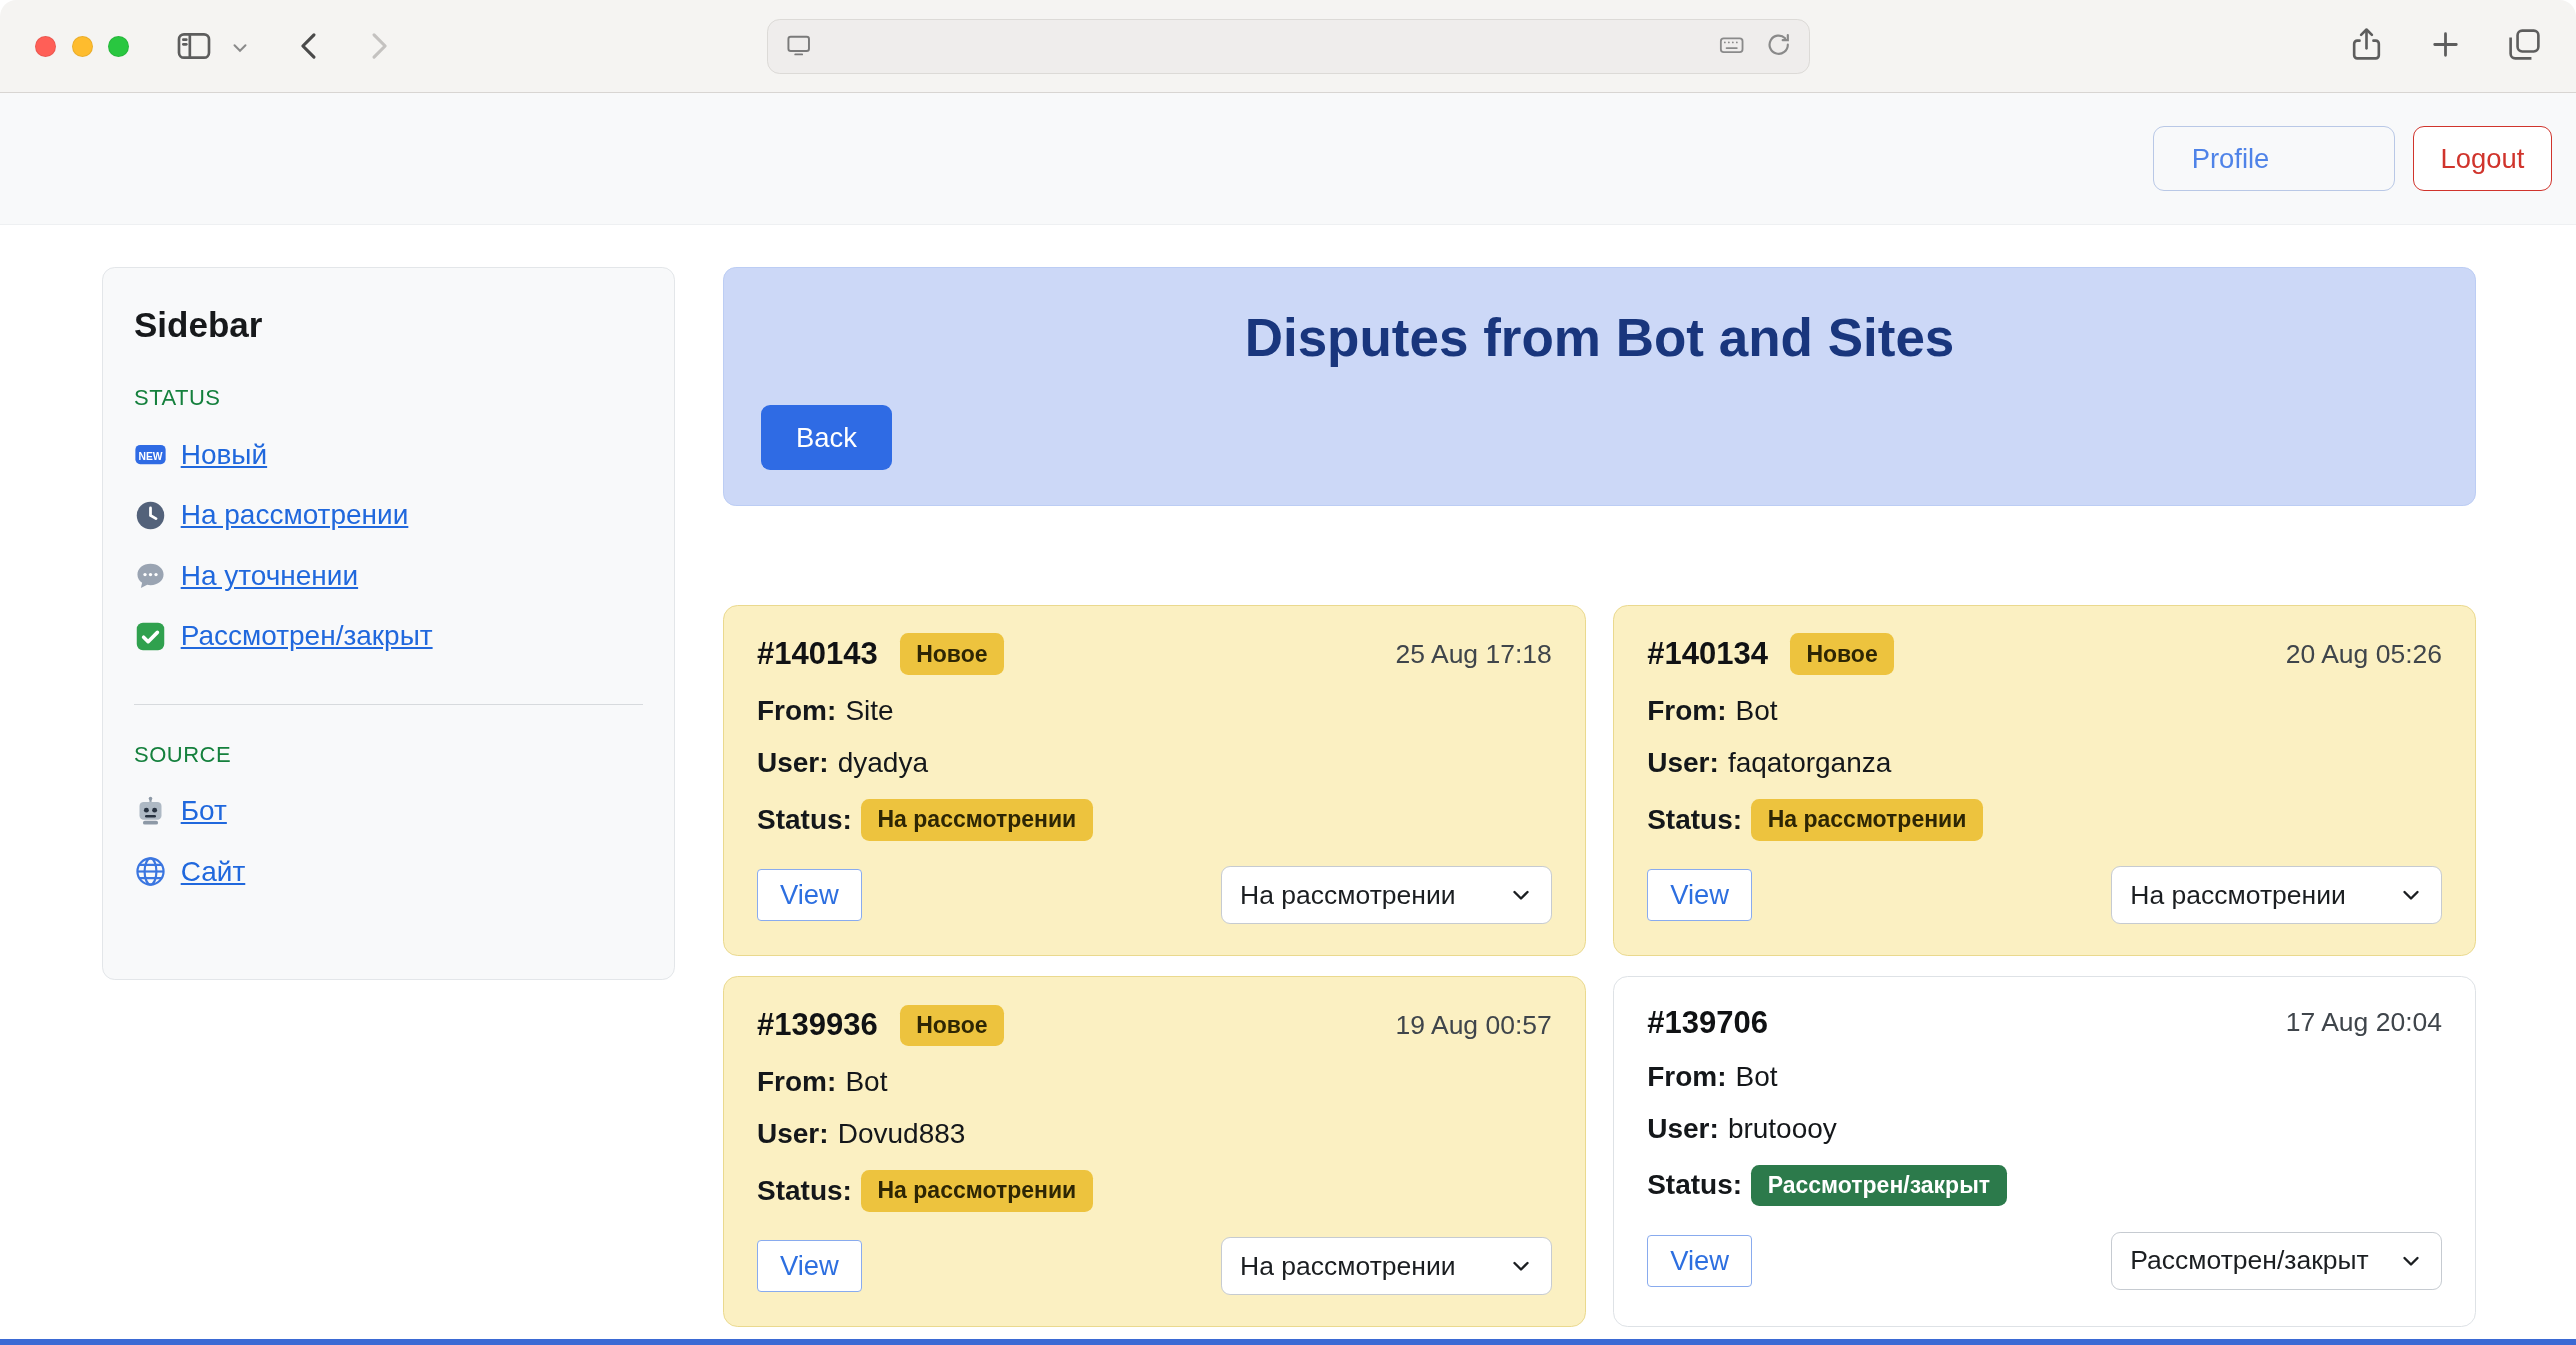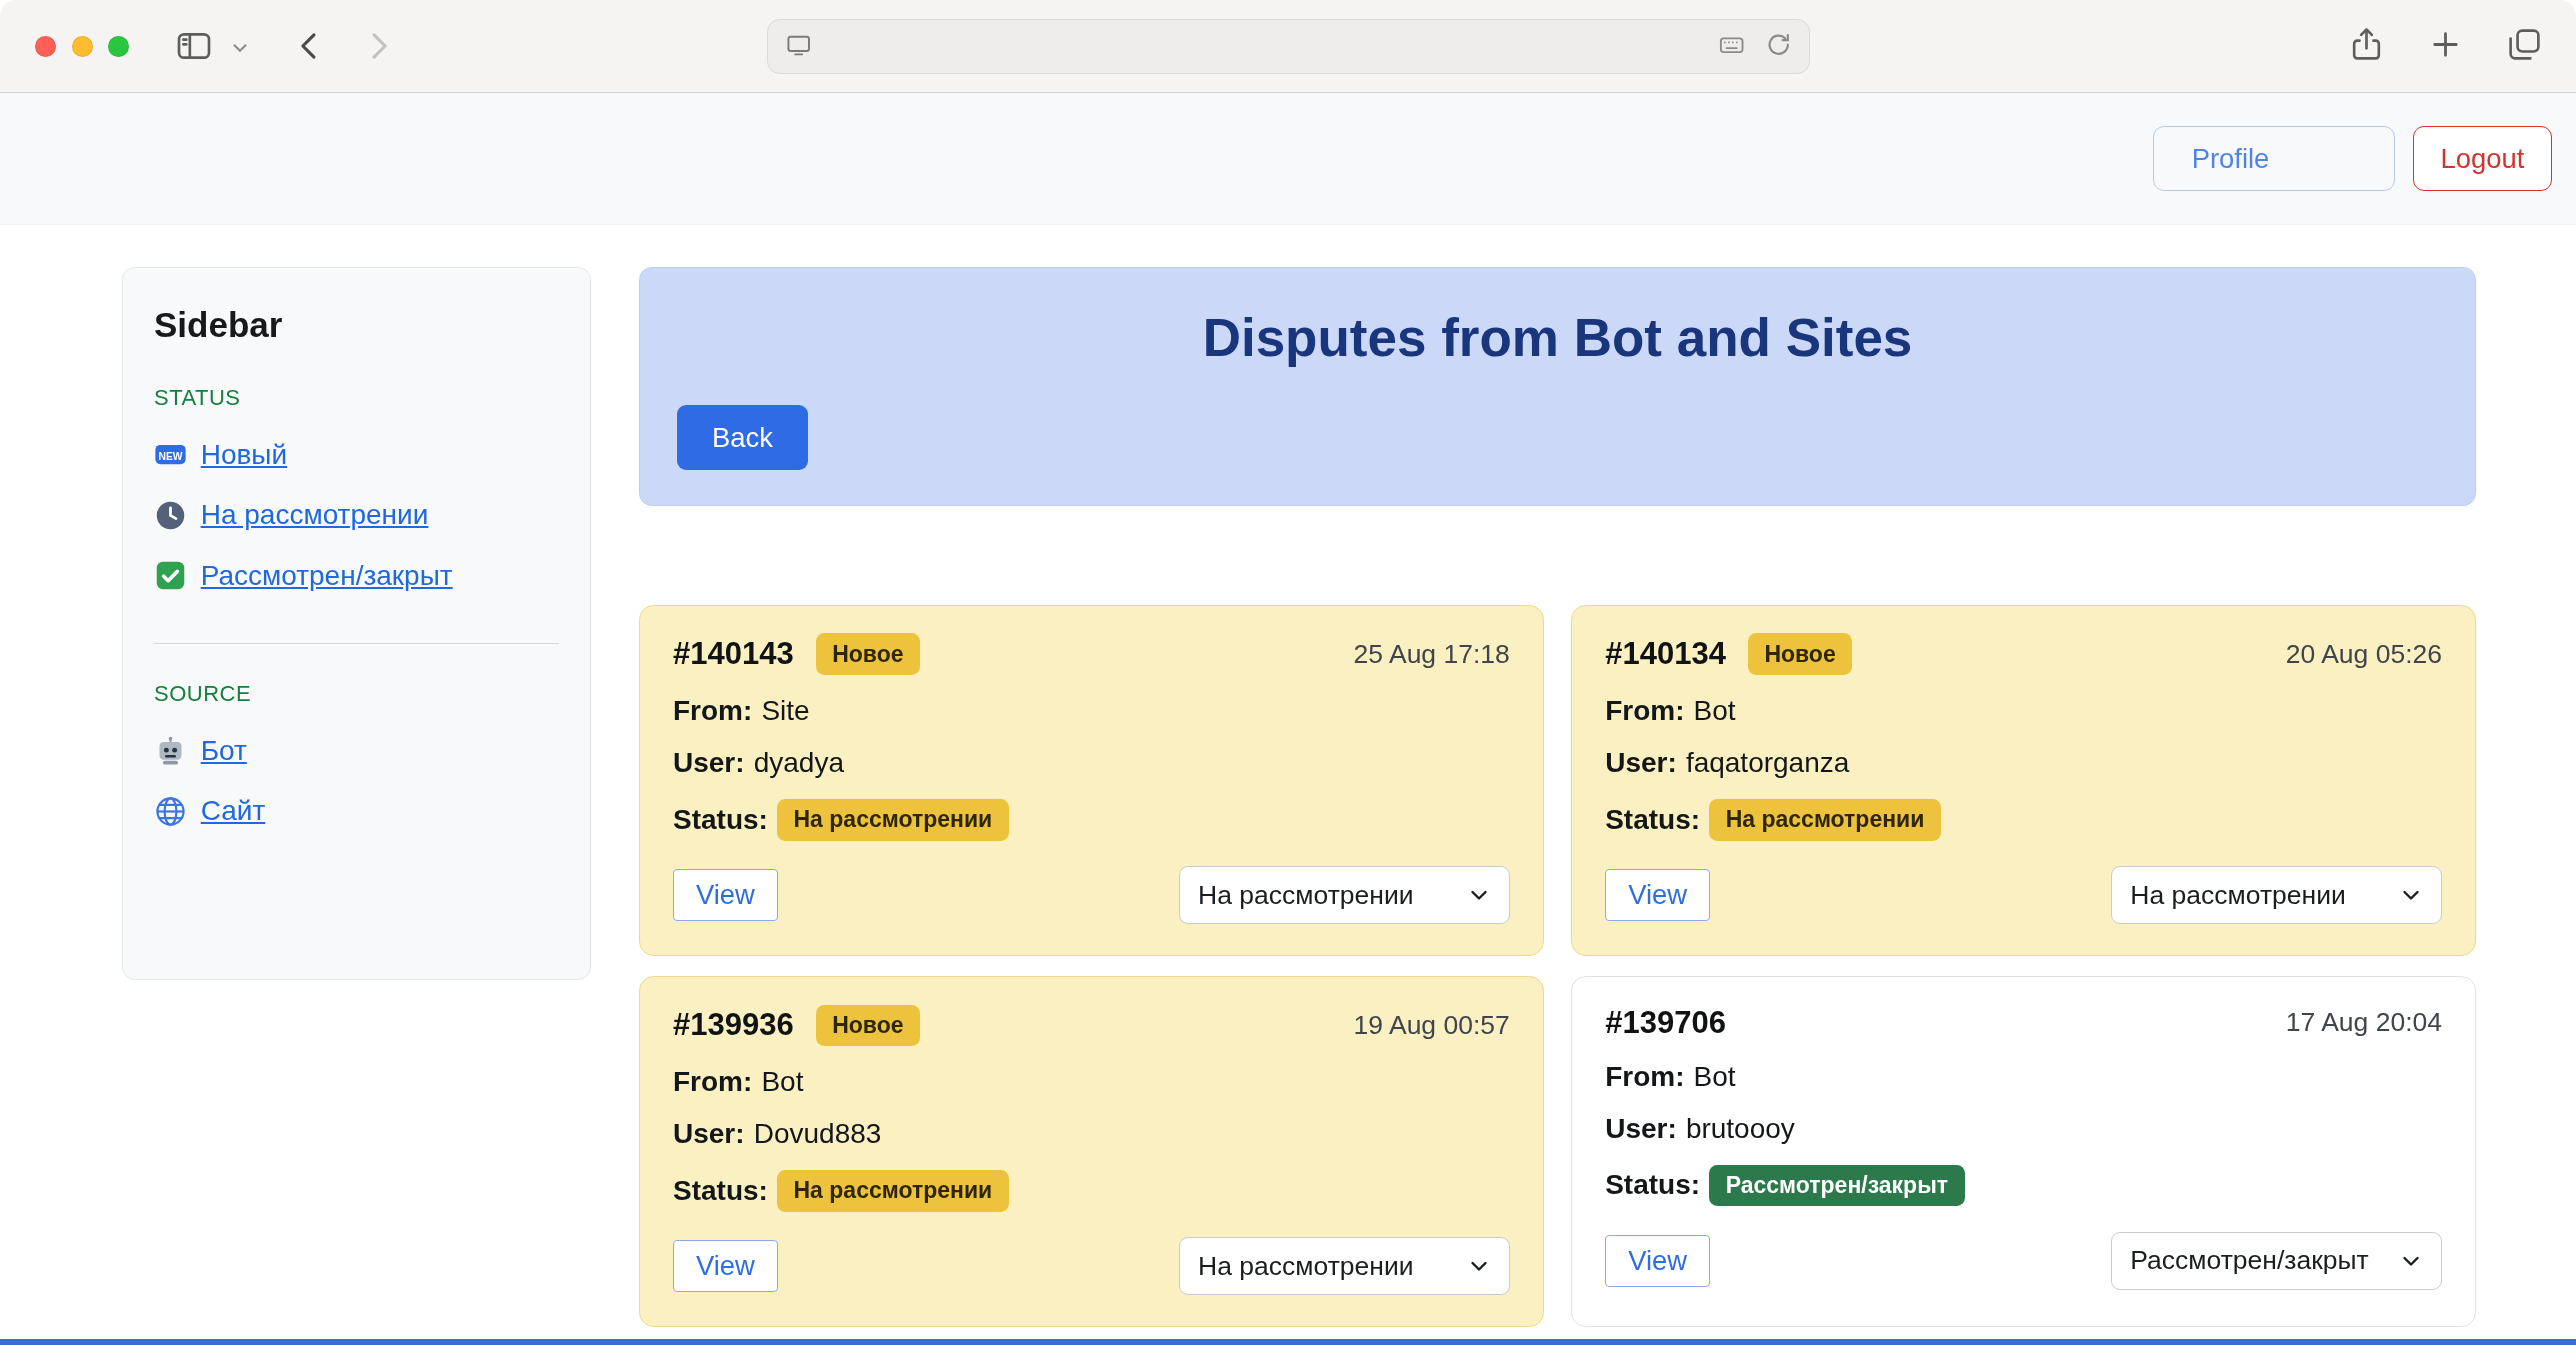--- a/index.html
+++ b/index.html
@@ -33,21 +33,21 @@
     display:flex; align-items:center; justify-content:flex-end; gap:18.3px; padding-right:24px; }
   .profile-btn { width:242px; height:65px; border:1.8px solid #b9c8e6; border-radius:11px; background:transparent;
     color:#4f83e8; font-size:27.4px; text-align:left; padding-left:38px; cursor:pointer; font-family:inherit; }
   .logout-btn { width:139px; height:65px; border:1.8px solid #d0342c; border-radius:11px; background:#fff;
     color:#d0342c; font-size:27.4px; cursor:pointer; font-family:inherit; }
 
   
   .content { display:flex; align-items:flex-start; gap:48px; padding:42px 100px 0 102px; }
 
   
-  .sidebar-card { width:469px; min-height:713px; background:#f8f9fa; border:0.9px solid #e3e6e9; border-radius:12.8px; padding:37px 31px; flex:none;margin-left:20px; }
+  .sidebar-card { width:573px; min-height:713px; background:#f8f9fa; border:0.9px solid #e3e6e9; border-radius:12.8px; padding:37px 31px; flex:none; }
   .sidebar-title { font-size:35px; font-weight:bold; color:#17191b; }
   .section-heading { margin-top:40px; font-size:22px; color:#15803d; letter-spacing:0.5px; }
   .side-link { display:flex; align-items:center; gap:13.7px; margin-top:27.4px; cursor:pointer; text-decoration:none; }
   .side-link .side-label { font-size:28px; color:#2068dd; text-decoration:underline; }
   .icn svg { width:33px; height:33px; display:block; }
   .divider { margin-top:51px; border:none; border-top:0.9px solid #d7dadd; }
 
   
   .main-col { flex:1; min-width:0; }
   .banner { background:#ccd8f7; border:0.9px solid #bccdf4; border-radius:12.8px; padding:40px 37px 35px; }
@@ -188,20 +188,31 @@
     <a class="side-link">
       <span class="icn">
         <svg viewBox="0 0 24 24">
             <circle cx="12" cy="12" r="10" fill="#53627a"></circle>
             <path d="M12 6.5V12l4 2.3" stroke="#fff" stroke-width="2" fill="none" stroke-linecap="round"></path>
           </svg>
       </span>
       <span class="side-label">На рассмотрении</span>
     </a>
 
+    <a class="side-link">
+      <span class="icn">
+        <svg viewBox="0 0 24 24">
+            <path d="M12 3.5c-5.5 0-9.5 3.4-9.5 7.8 0 2.5 1.3 4.6 3.4 6L5 21l4.6-2.2c.8.1 1.6.2 2.4.2 5.5 0 9.5-3.4 9.5-7.7S17.5 3.5 12 3.5z" fill="#9aa4b2"></path>
+            <circle cx="8" cy="11.3" r="1.2" fill="#fff"></circle>
+            <circle cx="12" cy="11.3" r="1.2" fill="#fff"></circle>
+            <circle cx="16" cy="11.3" r="1.2" fill="#fff"></circle>
+          </svg>
+      </span>
+      <span class="side-label">На уточнении</span>
+    </a>
 
     <a class="side-link">
       <span class="icn">
         <svg viewBox="0 0 24 24">
             <rect x="2" y="2" width="20" height="20" rx="4.5" fill="#30a14e"></rect>
             <path d="M7 12.5l3.3 3.3L17 9" stroke="#fff" stroke-width="2.6" fill="none" stroke-linecap="round" stroke-linejoin="round"></path>
           </svg>
       </span>
       <span class="side-label">Рассмотрен/закрыт</span>
     </a>

